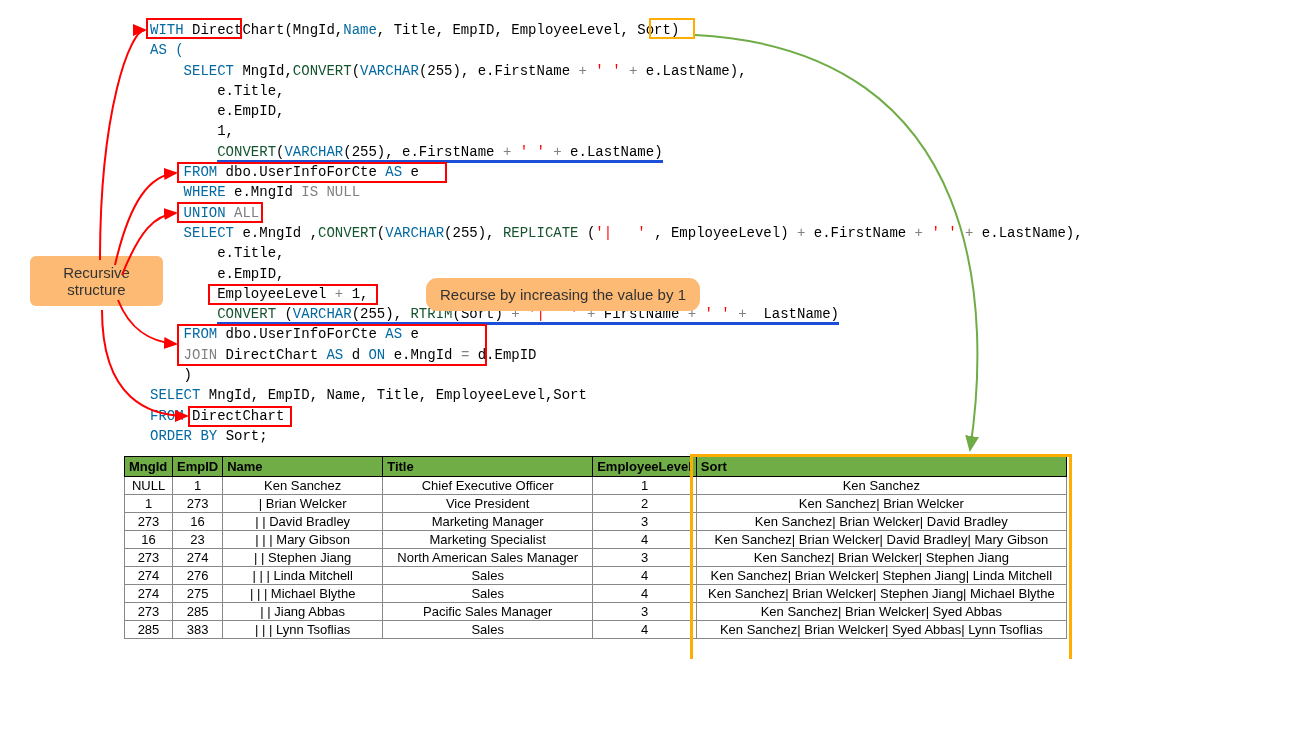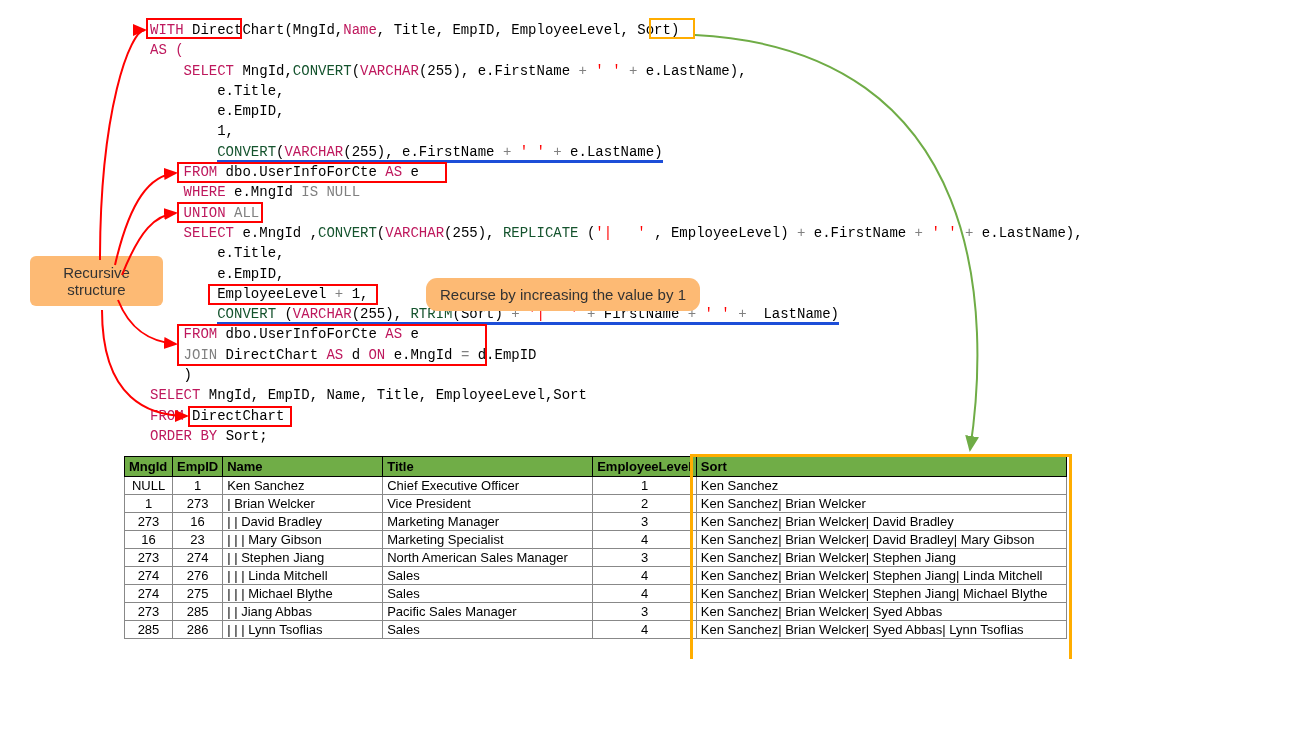--- a/index.html
+++ b/index.html
@@ -12,21 +12,21 @@
     width: 1296px;
     box-sizing: border-box;
   }
   .wrap { position: relative; }
   pre.code {
     margin: 0 0 10px 120px;
     font-family: Consolas, "Courier New", monospace;
     line-height: 1.45;
     white-space: pre;
   }
-  .kw { color: #be185d; }
+  .kw { color: #0369a1; }
   .fn { color: #14532d; }
   .str{ color: #ff0000; }
   .gray{ color: #808080; }
   
   .ul-orange { border-bottom: 3px solid #1d4ed8; }
   
   .hl {
     position: absolute;
     border: 2.5px solid #ff0000;
     box-sizing: border-box;
@@ -60,21 +60,21 @@
     color: #000;
     font-weight: bold;
     border: 1px solid #000;
     padding: 2px 4px;
     text-align: left;
     overflow: hidden;
   }
   table.results td {
     border: 1px solid #888;
     padding: 1px 4px;
-    text-align: left;
+    text-align: center;
     white-space: nowrap;
     overflow: hidden;
   }
   table.results td.c { text-align: center; }
   .col-mng { width: 48px; }
   .col-emp { width: 48px; }
   .col-name{ width: 160px; }
   .col-title{ width:210px; }
   .col-lvl { width:100px; }
   .col-sort{ width:370px; }
@@ -231,21 +231,21 @@
           <tr>
             <td class="c">273</td>
             <td class="c">285</td>
             <td>|   |   Jiang Abbas</td>
             <td>Pacific Sales Manager</td>
             <td class="c">3</td>
             <td>Ken Sanchez|   Brian Welcker|   Syed Abbas</td>
           </tr>
           <tr>
             <td class="c">285</td>
-            <td class="c">286</td>
+            <td class="c">383</td>
             <td>|   |   |   Lynn Tsoflias</td>
             <td>Sales</td>
             <td class="c">4</td>
             <td>Ken Sanchez|   Brian Welcker|   Syed Abbas|   Lynn Tsoflias</td>
           </tr>
         </tbody>
   </table>
   <div class="sort-outline" style="top:-2px; left:566px; width:376px; height:210px;"></div>
 </div>
 

